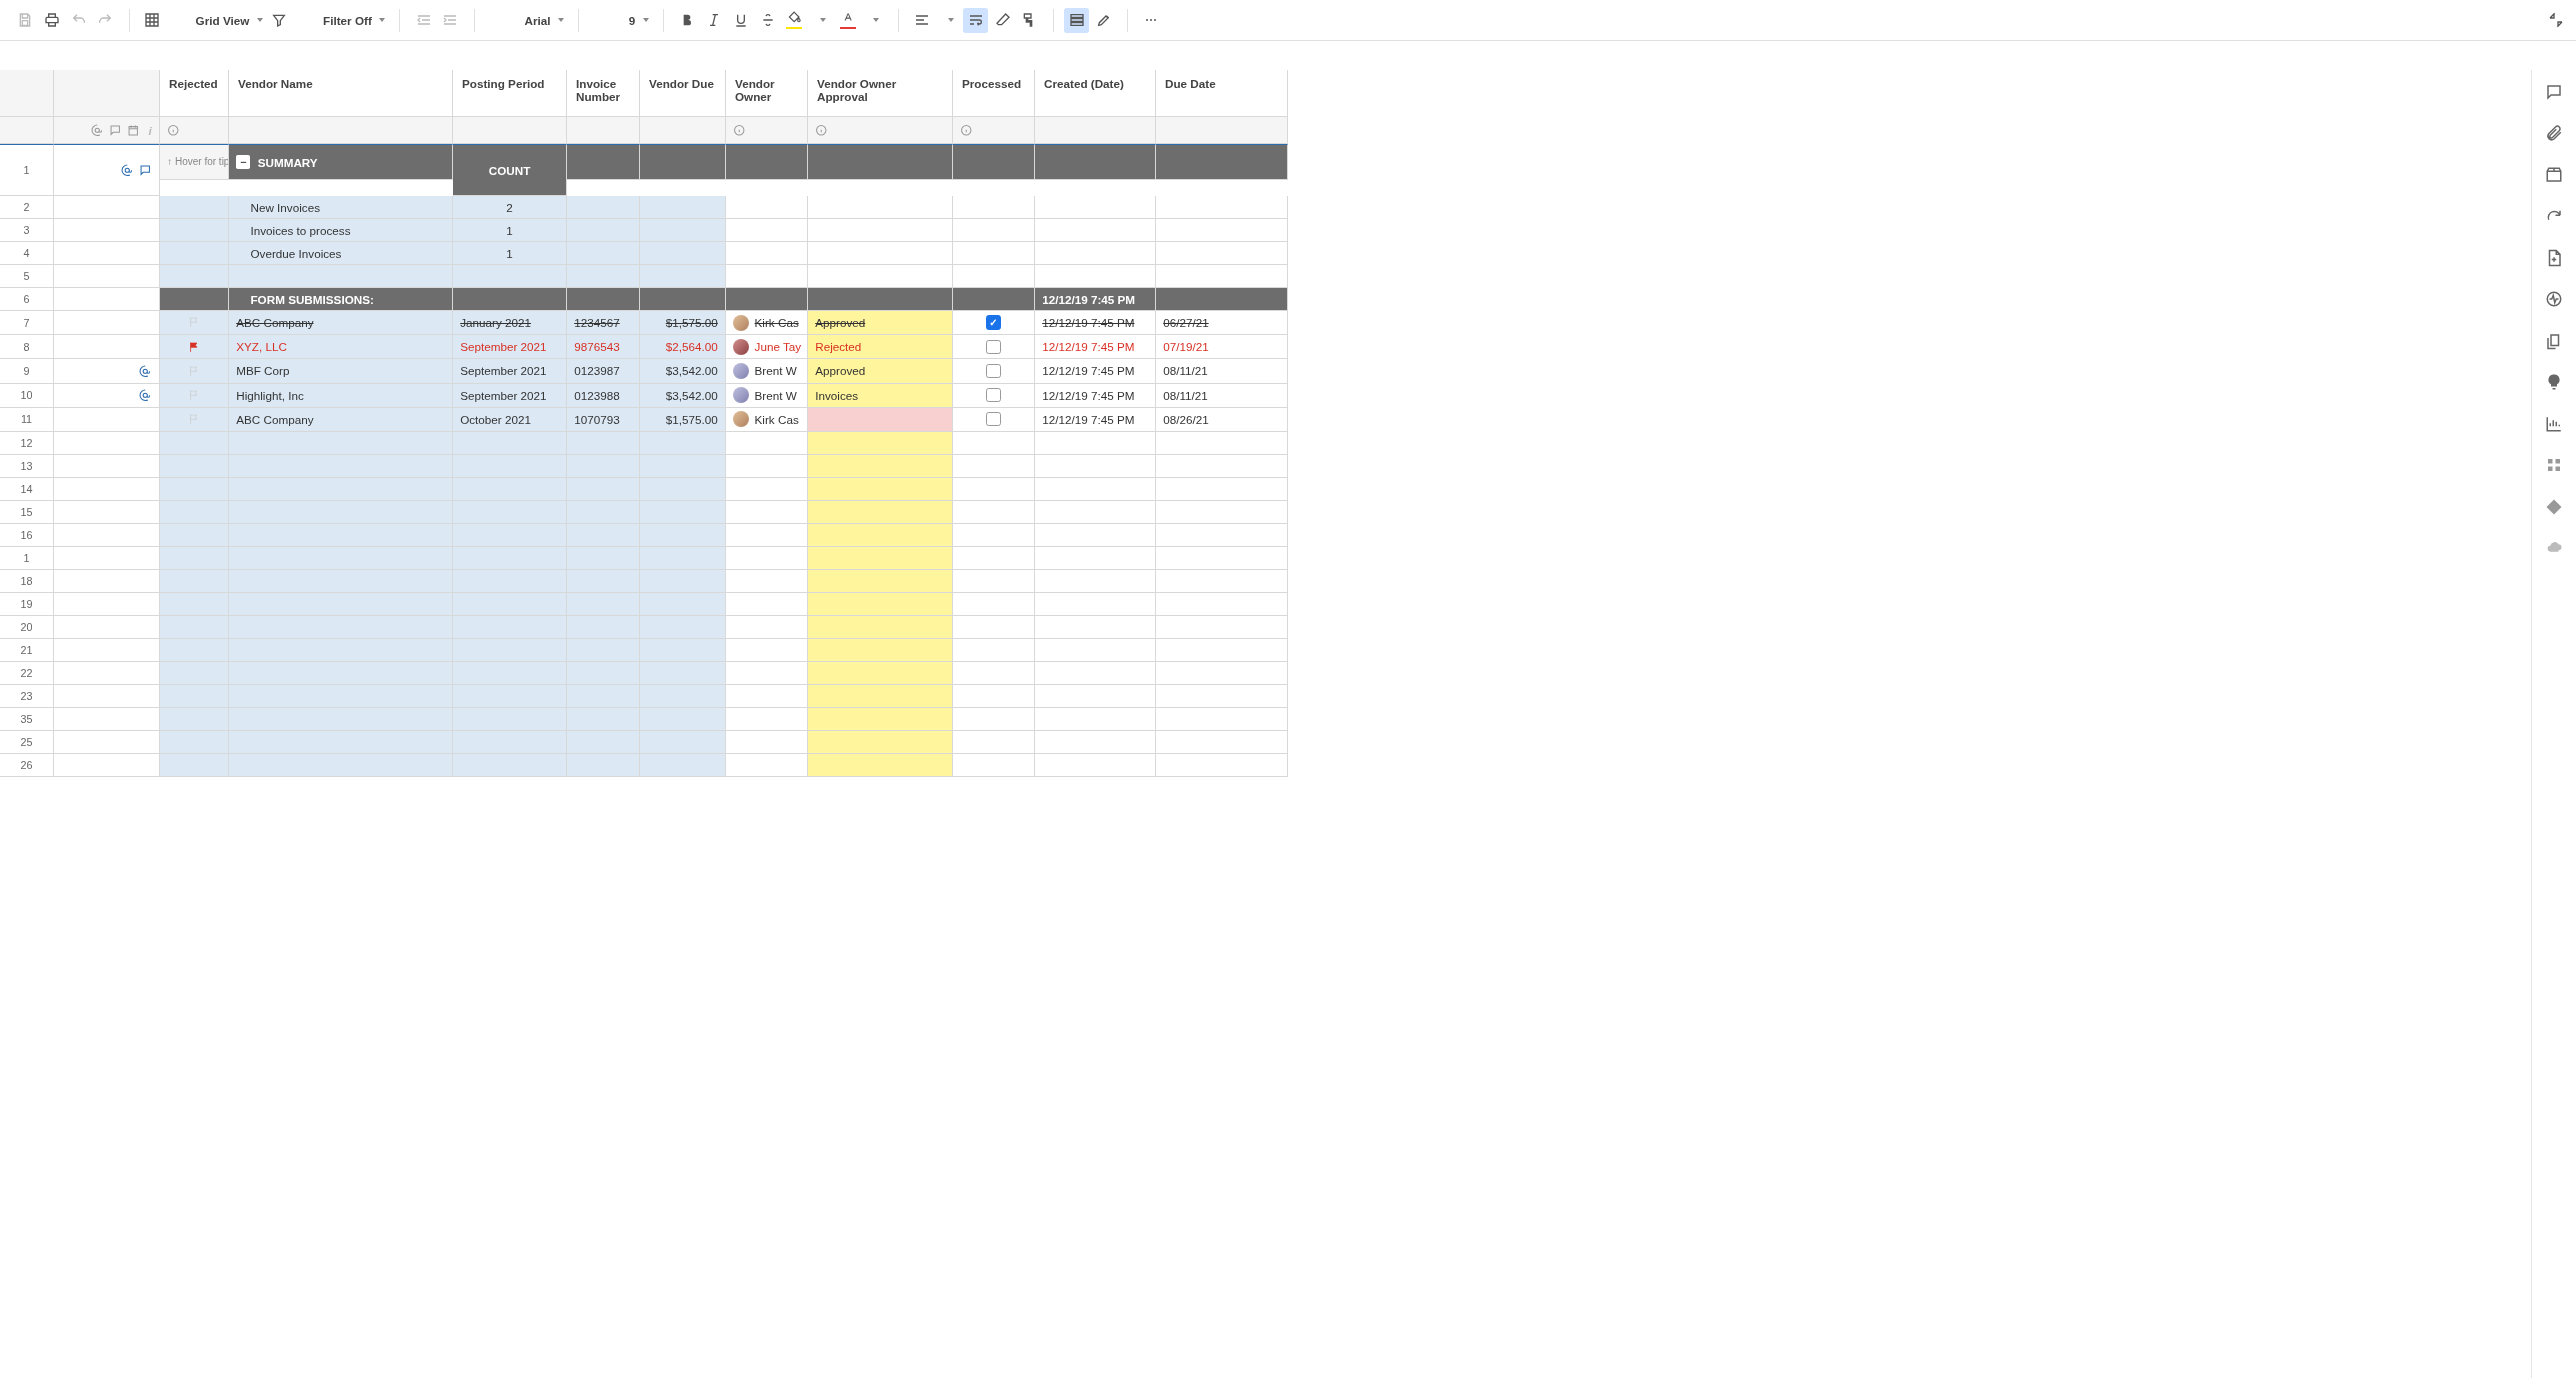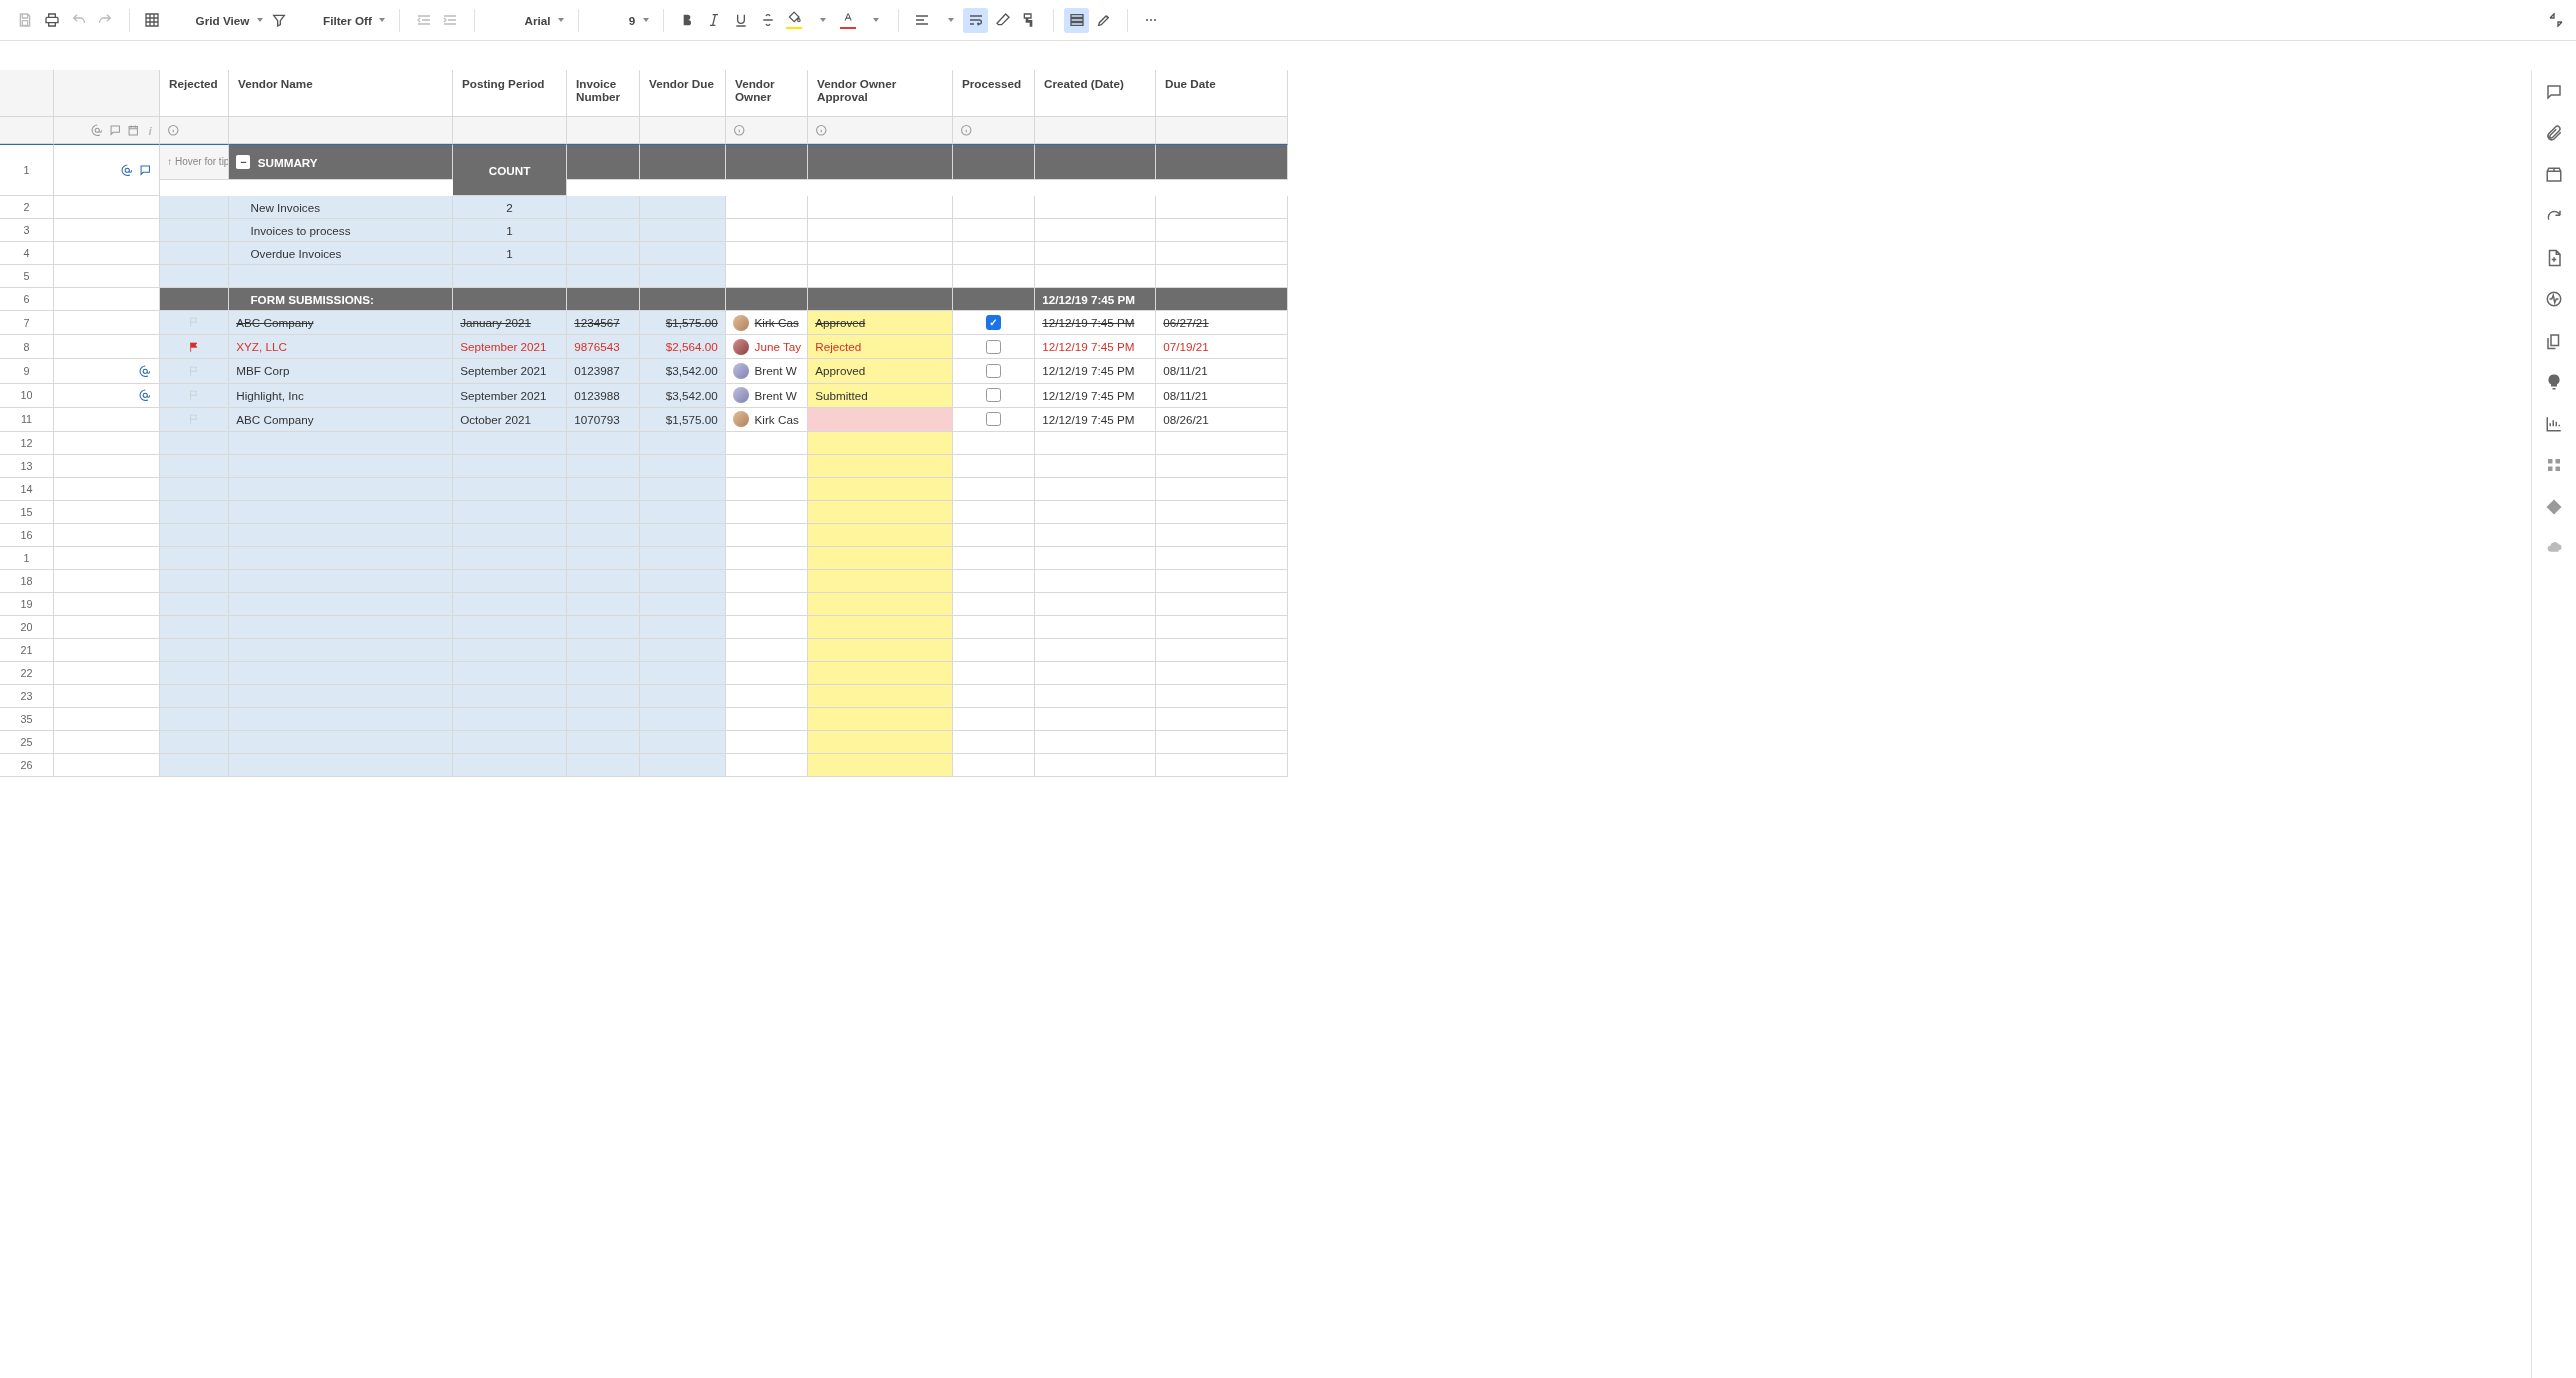--- a/index.html
+++ b/index.html
@@ -662,21 +662,21 @@
           <span class="">0123988</span>
         </div>
         <div class="cell blue-bg right-align">
           <span class="">$3,542.00</span>
         </div>
         <div class="cell">
           <span class="avatar a3"></span>
           <span class="">Brent W</span>
         </div>
         <div class="cell yellow-bg">
-          <span class="">Submitted</span>
+          <span class="">Invoices</span>
         </div>
         <div class="cell center-align">
           <span class="cbox"></span>
         </div>
         <div class="cell">
           <span class="">12/12/19 7:45 PM</span>
         </div>
         <div class="cell">
           <span class="">08/11/21</span>
         </div>

